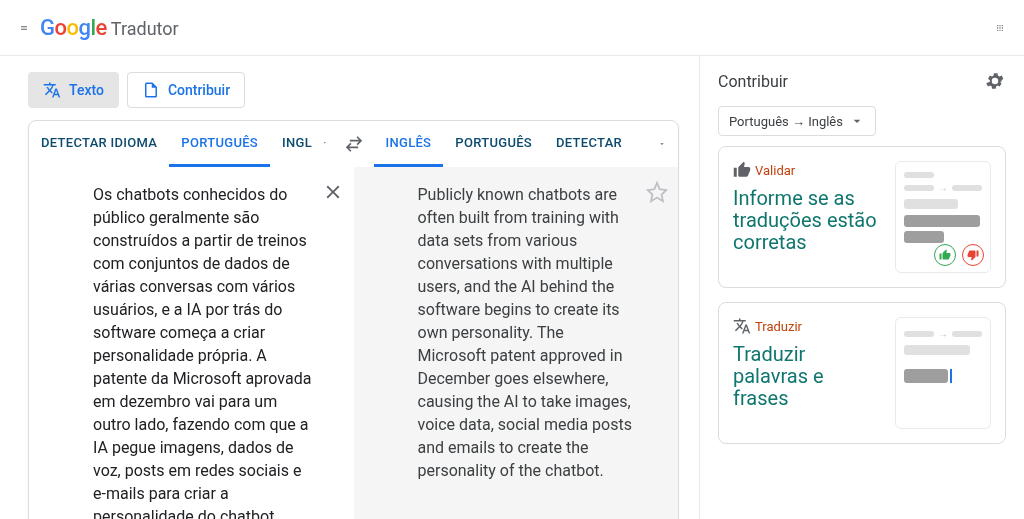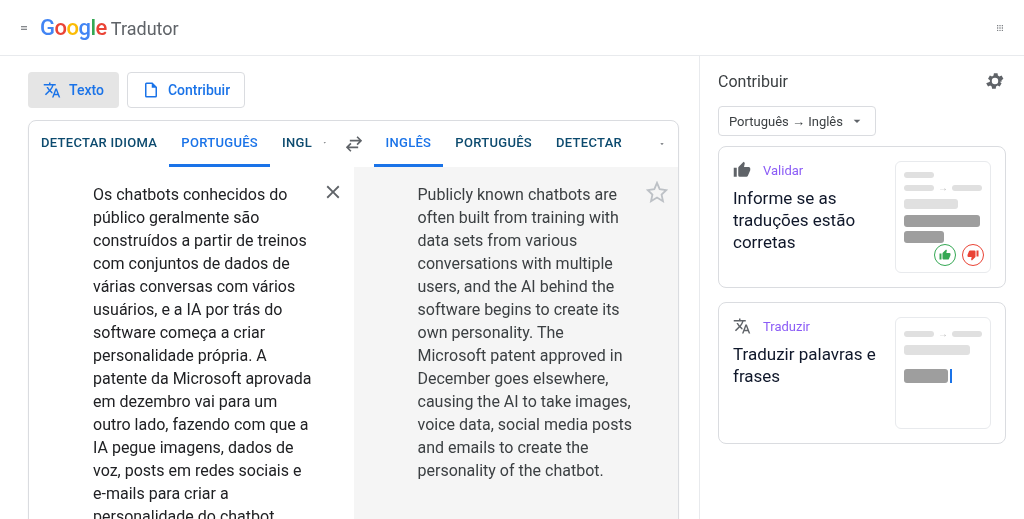--- a/index.html
+++ b/index.html
@@ -98,23 +98,23 @@
     margin-bottom: 10px;
   }
   .sb-heading { font-size: 24px; font-weight: 400; color: #202124; margin: 4px 0 14px; }
 
   .task-card {
     border: 1px solid #dadce0; border-radius: 8px;
     padding: 14px; display: flex; gap: 12px; margin-bottom: 14px;
     box-shadow: 0 0 0 rgba(0,0,0,0);
   }
   .task-left { flex: 1; }
-  .task-label-row { display: flex; align-items: center; gap: 12px; color: #8b5cf6; font-size: 13px; margin-bottom: 8px; }
+  .task-label-row { display: flex; align-items: center; gap: 4px; color: #c2410c; font-size: 13px; margin-bottom: 8px; }
   .task-label-row svg { width: 18px; height: 18px; }
-  .task-desc { font-size: 17px; line-height: 22px; color: #0f172a; }
+  .task-desc { font-size: 20px; line-height: 22px; color: #0f766e; }
   .task-right {
     width: 96px; height: 112px; border: 1px solid #e8eaed; border-radius: 6px;
     background: #fff; position: relative; padding: 10px 8px 8px;
   }
   .sk { background: #e0e0e0; border-radius: 3px; }
   .sk.dark { background: #9e9e9e; }
   .thumbs { position: absolute; bottom: 6px; right: 6px; display: flex; gap: 6px; }
   .thumb {
     width: 22px; height: 22px; border-radius: 50%; border: 1px solid;
     display: flex; align-items: center; justify-content: center; background: #fff;

